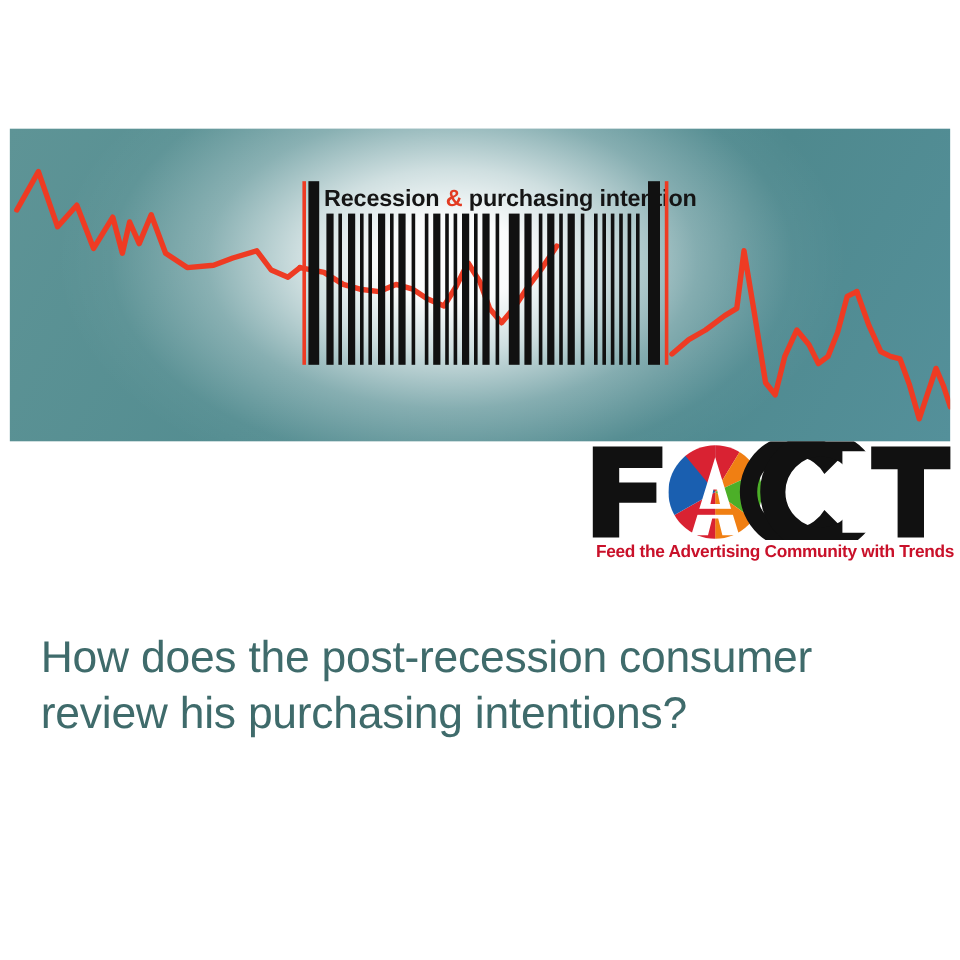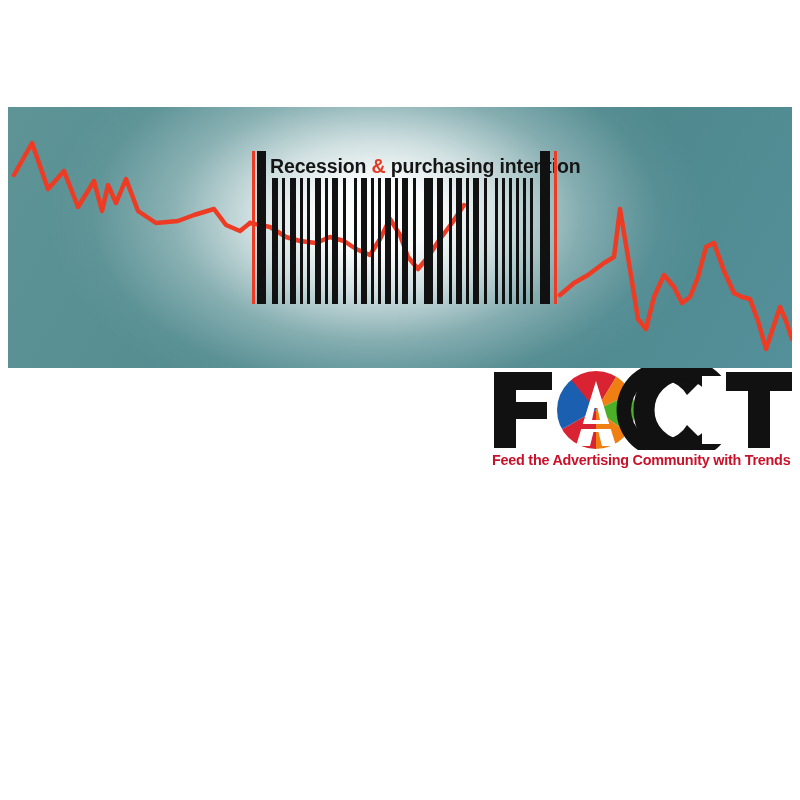--- a/index.html
+++ b/index.html
@@ -107,21 +107,21 @@
     left: 0;
     top: 0;
     width: 305px;
     height: 82px;
   }
   #fact-tagline {
     position: absolute;
     left: 2px;
     top: 84px;
     width: 303px;
-    text-align: left;
+    text-align: right;
     font-family: "Liberation Sans", sans-serif;
     font-weight: bold;
     font-size: 14.4px;
     letter-spacing: -0.25px;
     color: #c9112a;
     white-space: nowrap;
   }
 
   
   #title-block {
@@ -256,13 +256,15 @@
 
     <g>
       <path d="M236,4 L302,4 L302,23 L280,23 L280,80 L258,80 L258,23 L236,23 Z" fill="#111111"></path>
     </g>
   </svg>
 
   <div id="fact-tagline">Feed the Advertising Community with Trends</div>
 </div>
 
 <div id="title-block">
+  <h1 id="deck-title">How does the post-recession consumer
+review his purchasing intentions?</h1>
 </div>
 
 </body></html>

